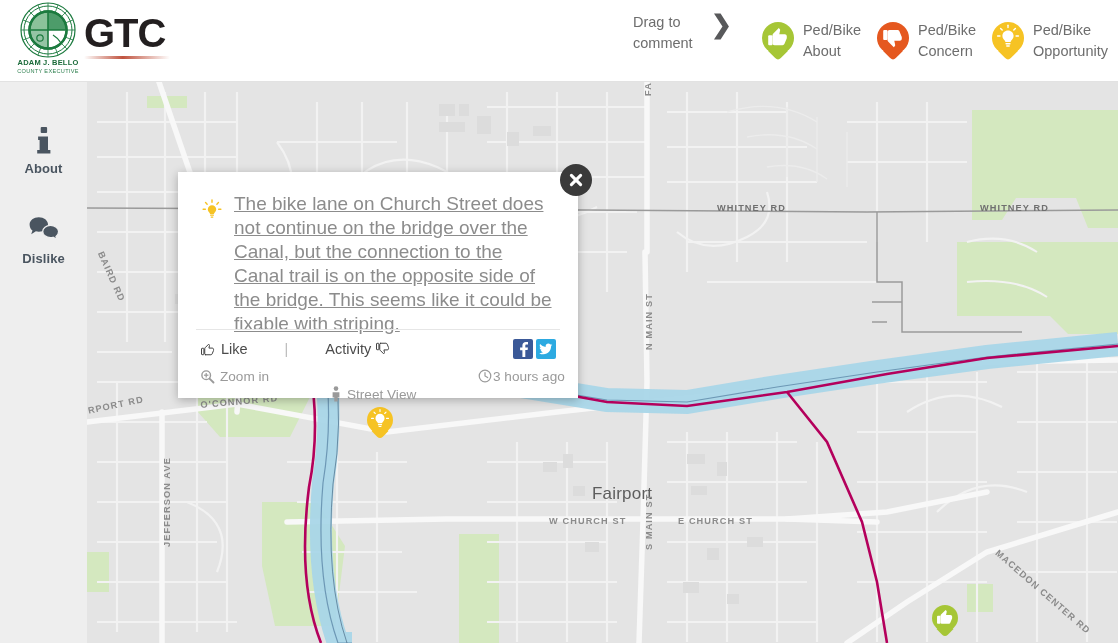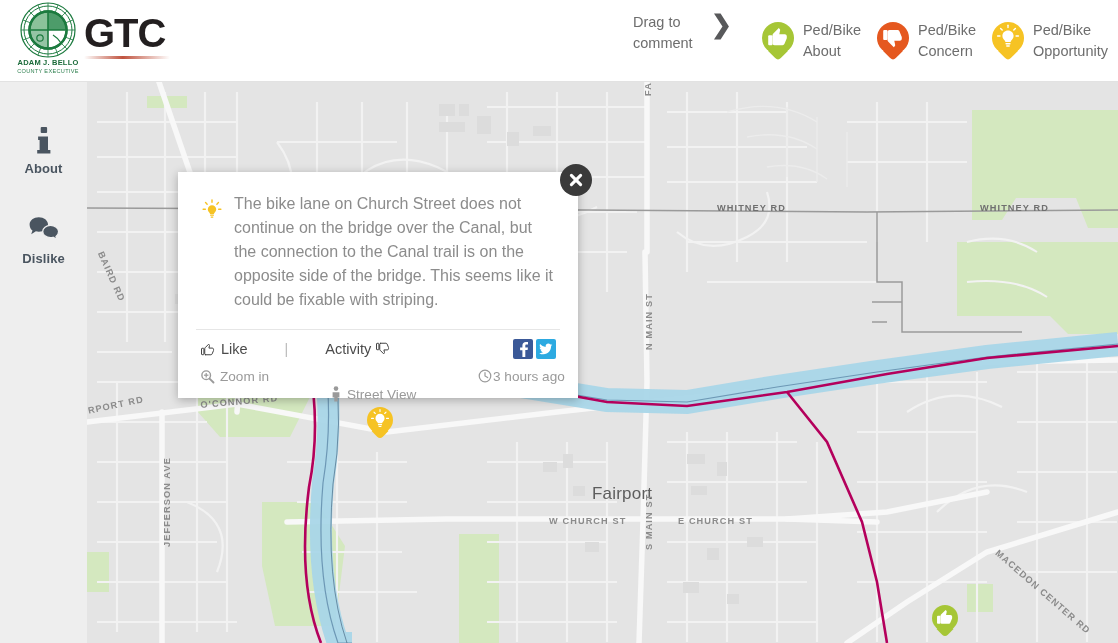--- a/index.html
+++ b/index.html
@@ -112,22 +112,23 @@
   #popup {
     position: absolute; left: 178px; top: 172px;
     width: 400px; height: 226px;
     background: #ffffff;
     box-shadow: 0 2px 9px rgba(0,0,0,.27);
     z-index: 50;
   }
   #popup-body { padding: 20px 22px 0 22px; display: flex; }
   #popup-bulb { flex: 0 0 30px; padding-top: 5px; }
   #popup-text {
-    font-size: 16px; color: #8c8c8c; line-height: 24px;
+    font-size: 19px; color: #8c8c8c; line-height: 24px;
     padding-left: 4px;
+    text-decoration: underline;
   }
   #popup-divider {
     position: absolute; left: 18px; top: 157px; width: 364px; height: 1px; background: #e6e6e6;
   }
   #row-actions {
     position: absolute; left: 0; top: 162px; width: 400px; height: 30px;
     padding: 0 22px; display: flex; align-items: center; gap: 21px;
   }
   #row-meta {
     position: absolute; left: 0; top: 190px; width: 400px; height: 28px;

